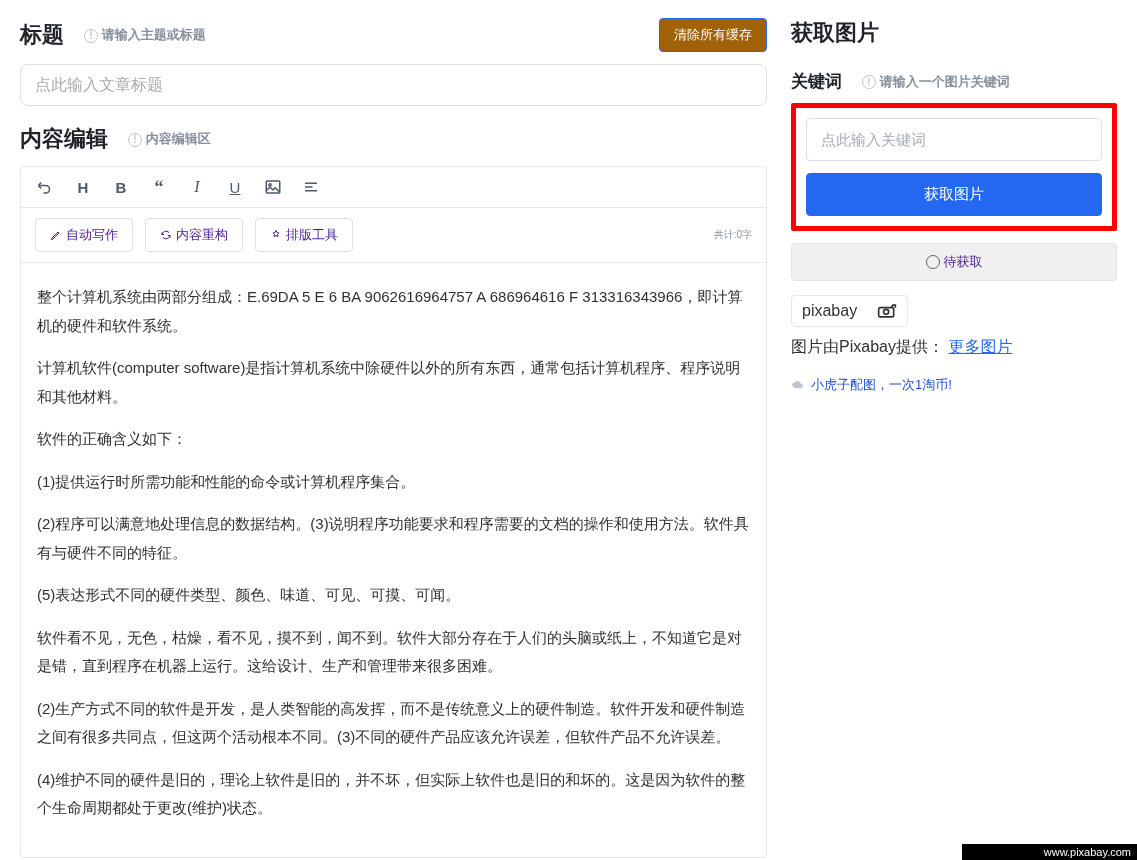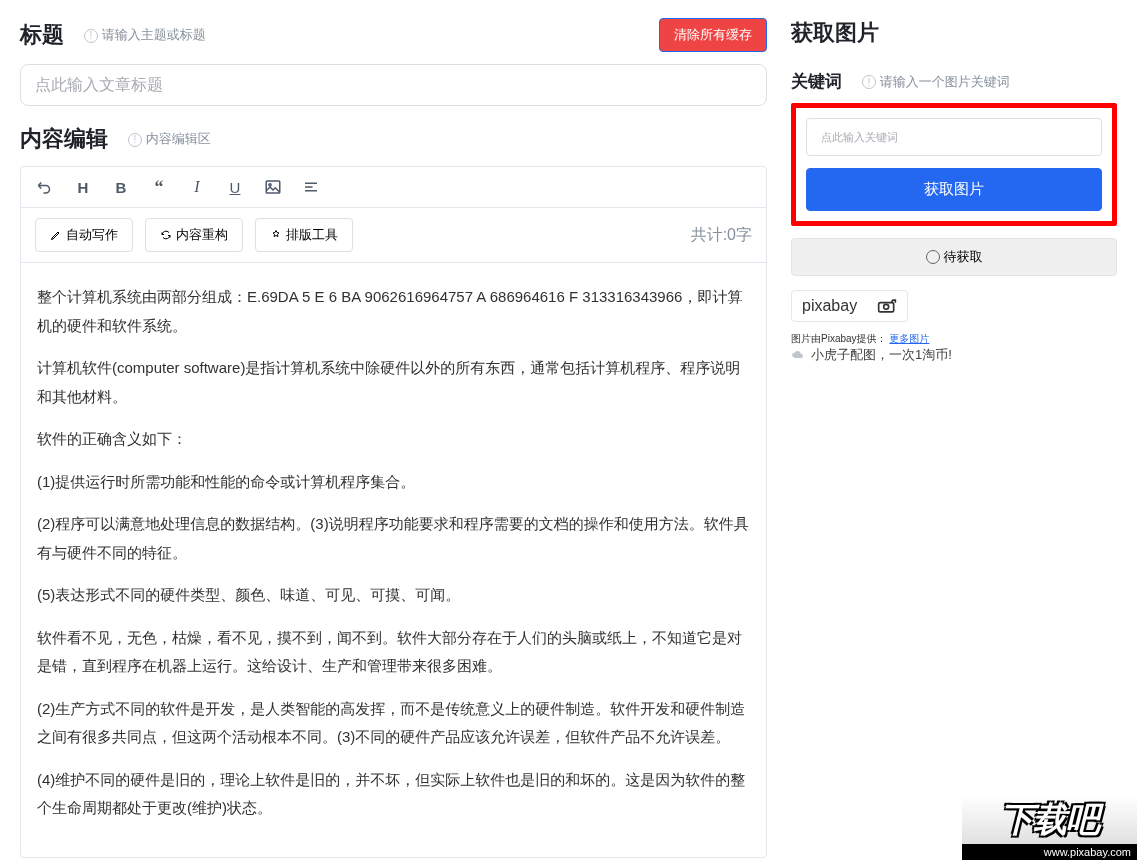--- a/index.html
+++ b/index.html
@@ -3,51 +3,51 @@
 <meta charset="utf-8">
 <style>
 * { box-sizing: border-box; margin: 0; padding: 0; }
 body { font-family: -apple-system, "PingFang SC", "Microsoft YaHei", sans-serif; background: #fff; color: #333; font-size: 14px; }
 .container { display: flex; width: 1137px; height: 860px; }
 .main { flex: 1; padding: 18px 20px; min-width: 0; }
 .sidebar { width: 350px; padding: 18px 20px 18px 4px; }
 
 .section-header { display: flex; align-items: center; justify-content: space-between; margin-bottom: 12px; }
 .section-title { font-size: 22px; font-weight: 600; color: #1f2329; display: flex; align-items: center; gap: 20px; }
-.section-hint { font-size: 13px; color: #86909c; font-weight: 400; }
+.section-hint { font-size: 13px; color: #86909c; font-weight: 700; }
 .hint-icon { display: inline-flex; align-items: center; justify-content: center; width: 14px; height: 14px; border: 1px solid #c0c4cc; border-radius: 50%; font-size: 10px; color: #c0c4cc; }
 
-.btn { display: inline-flex; align-items: center; gap: 4px; padding: 7px 14px; border: 1px solid #dcdfe6; border-radius: 4px; background: #fff; font-size: 13px; color: #000000; cursor: pointer; }
-.btn-primary { background: #ef4444; border-color: #2468f2; color: #fff; }
+.btn { display: inline-flex; align-items: center; gap: 4px; padding: 7px 14px; border: 1px solid #dcdfe6; border-radius: 4px; background: #fff; font-size: 13px; color: #4c1d95; cursor: pointer; }
+.btn-primary { background: #a16207; border-color: #2468f2; color: #fff; }
 .btn-primary-large { background: #2468f2; border-color: #2468f2; color: #fff; width: 100%; padding: 11px; font-size: 15px; justify-content: center; border-radius: 4px; }
 .btn-status { background: #f0f0f0; border-color: #e4e4e4; width: 100%; padding: 9px; justify-content: center; }
 
 .input-large { width: 100%; padding: 11px 14px; border: 1px solid #dcdfe6; border-radius: 8px; font-size: 16px; color: #606266; outline: none; }
 .input-large::placeholder { color: #a8abb2; }
 
 .editor-box { border: 1px solid #e4e7ed; border-radius: 4px; margin-top: 12px; }
 .toolbar-row { display: flex; align-items: center; gap: 18px; padding: 10px 14px; border-bottom: 1px solid #e4e7ed; }
 .tb-icon { color: #4e5969; cursor: pointer; display: inline-flex; align-items: center; justify-content: center; width: 20px; height: 20px; }
 .tb-icon svg { width: 18px; height: 18px; }
 .btn-row { display: flex; align-items: center; gap: 12px; padding: 10px 14px; border-bottom: 1px solid #e4e7ed; position: relative; }
-.word-count { margin-left: auto; font-size: 16px; color: #86909c; }
+.word-count { margin-left: auto; font-size: 10px; color: #86909c; }
 
 .highlight-box { border: 3px solid #ff0000; padding: 3px; display: inline-flex; border-radius: 2px; }
 
 .content-area { padding: 20px 16px; font-size: 15px; line-height: 1.9; color: #303133; }
 .content-area p { margin-bottom: 14px; }
 
 .keyword-highlight { border: 5px solid #ff0000; padding: 10px; border-radius: 2px; }
-.keyword-input { width: 100%; padding: 12px 14px; border: 1px solid #dcdfe6; border-radius: 4px; font-size: 11px; margin-bottom: 12px; }
+.keyword-input { width: 100%; padding: 12px 14px; border: 1px solid #dcdfe6; border-radius: 4px; font-size: 15px; margin-bottom: 12px; }
 .keyword-input::placeholder { color: #a8abb2; }
 
 .pixabay-badge { display: inline-flex; align-items: center; padding: 6px 10px; border: 1px solid #e4e7ed; border-radius: 4px; margin: 14px 0 10px; font-size: 16px; font-weight: 500; color: #333; gap: 20px; }
-.source-line { font-size: 10px; color: #303133; }
+.source-line { font-size: 16px; color: #303133; margin-bottom: 18px; }
 .source-line a { color: #2468f2; text-decoration: underline; }
-.tip-line { font-size: 13px; color: #404040; display: flex; align-items: center; gap: 6px; }
+.tip-line { font-size: 13px; color: #1d4ed8; display: flex; align-items: center; gap: 6px; }
 
 .watermark { position: absolute; right: 0; bottom: 0; width: 175px; }
 .wm-top { height: 48px; background: linear-gradient(180deg, rgba(0,0,0,0) 0%, rgba(0,0,0,0.05) 40%, rgba(0,0,0,0.12) 100%); display:flex; align-items:center; justify-content:center; }
 .wm-txt { font-size: 34px; font-weight: 900; font-style: italic; color: #fff; text-shadow: 2px 2px 0 #000, -2px -2px 0 #000, 2px -2px 0 #000, -2px 2px 0 #000; letter-spacing: -1px; }
 .wm-bar { background: #000; color: #fff; font-size: 11px; text-align: right; padding: 2px 6px; }
 
 .circle-icon { width: 14px; height: 14px; border: 1.5px solid #606266; border-radius: 50%; display: inline-block; }
 </style>
 </head>
 <body>
@@ -183,17 +183,14 @@
     <div class="tip-line">
       <svg width="14" height="14" viewBox="0 0 24 24" fill="#c0c4cc">
           <path d="M6 16a4 4 0 010-8 6 6 0 0111 2 3.5 3.5 0 010 7H6z"></path>
         </svg>
       <span>小虎子配图，一次1淘币!</span>
     </div>
   </div>
 </div>
 
 <div class="watermark">
-  <div class="wm-top">
-      <span class="wm-txt">下载吧</span>
-    </div>
   <div class="wm-bar">www.pixabay.com</div>
 </div>
 
 </body></html>

